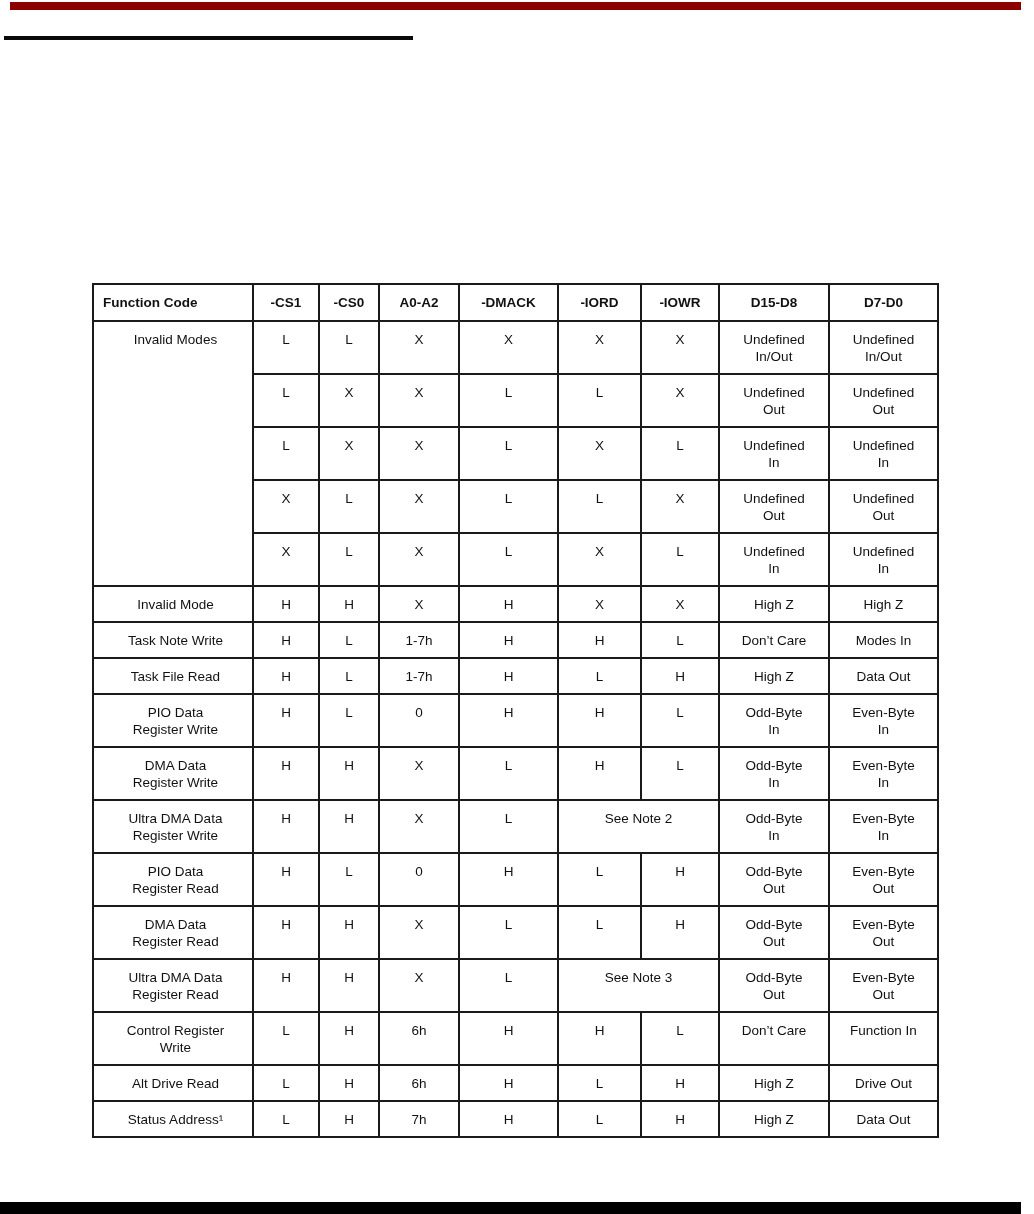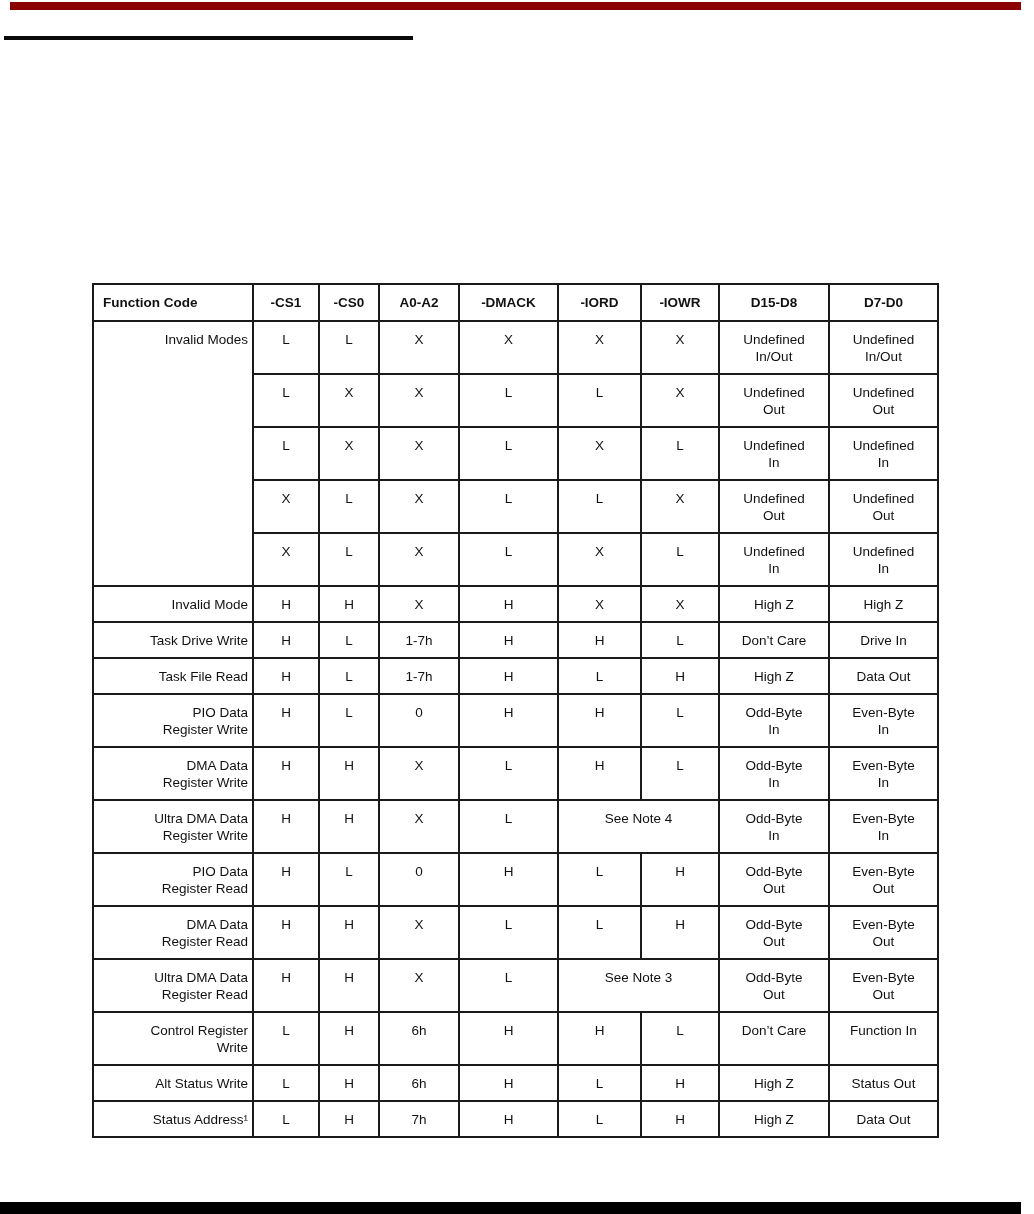--- a/index.html
+++ b/index.html
@@ -62,21 +62,21 @@
   table.func-table th {
     font-weight: bold;
     vertical-align: middle;
     padding: 9px 2px;
   }
   table.func-table th.col-label {
     text-align: left;
     padding-left: 9px;
   }
   table.func-table td.row-label {
-    text-align: right;
+    text-align: center;
     padding-left: 9px;
   }
 </style>
 </head>
 <body>
 
 <div class="page">
   <div class="top-bar"></div>
   <div class="title-rule"></div>
 
@@ -172,29 +172,29 @@
           <td>H</td>
           <td>H</td>
           <td>X</td>
           <td>H</td>
           <td>X</td>
           <td>X</td>
           <td>High Z</td>
           <td>High Z</td>
         </tr>
         <tr>
-          <td class="row-label">Task Drive Write</td>
+          <td class="row-label">Task Note Write</td>
           <td>H</td>
           <td>L</td>
           <td>1-7h</td>
           <td>H</td>
           <td>H</td>
           <td>L</td>
           <td>Don’t Care</td>
-          <td>Drive In</td>
+          <td>Modes In</td>
         </tr>
         <tr>
           <td class="row-label">Task File Read</td>
           <td>H</td>
           <td>L</td>
           <td>1-7h</td>
           <td>H</td>
           <td>L</td>
           <td>H</td>
           <td>High Z</td>
@@ -228,21 +228,21 @@
           <td>Even-Byte
 In</td>
         </tr>
         <tr>
           <td class="row-label">Ultra DMA Data
 Register Write</td>
           <td>H</td>
           <td>H</td>
           <td>X</td>
           <td>L</td>
-          <td colspan="2">See Note 4</td>
+          <td colspan="2">See Note 2</td>
           <td>Odd-Byte
 In</td>
           <td>Even-Byte
 In</td>
         </tr>
         <tr>
           <td class="row-label">PIO Data
 Register Read</td>
           <td>H</td>
           <td>L</td>
@@ -288,29 +288,29 @@
           <td>L</td>
           <td>H</td>
           <td>6h</td>
           <td>H</td>
           <td>H</td>
           <td>L</td>
           <td>Don’t Care</td>
           <td>Function In</td>
         </tr>
         <tr>
-          <td class="row-label">Alt Status Write</td>
+          <td class="row-label">Alt Drive Read</td>
           <td>L</td>
           <td>H</td>
           <td>6h</td>
           <td>H</td>
           <td>L</td>
           <td>H</td>
           <td>High Z</td>
-          <td>Status Out</td>
+          <td>Drive Out</td>
         </tr>
         <tr>
           <td class="row-label">Status Address¹</td>
           <td>L</td>
           <td>H</td>
           <td>7h</td>
           <td>H</td>
           <td>L</td>
           <td>H</td>
           <td>High Z</td>

